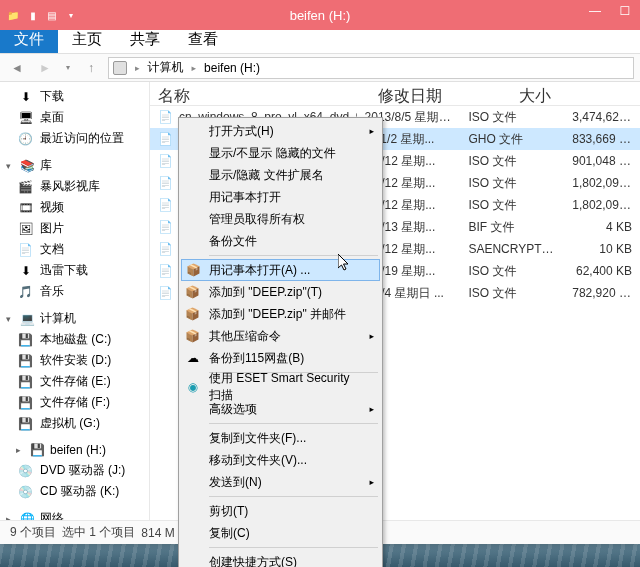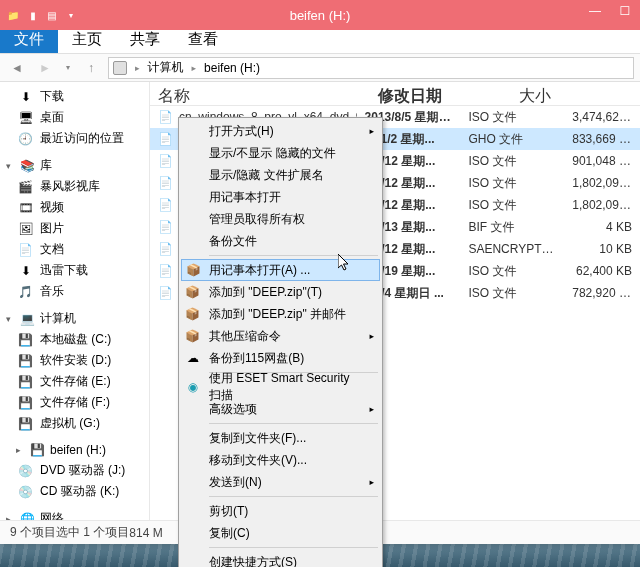--- a/index.html
+++ b/index.html
@@ -23,35 +23,35 @@
 .sidebar { width: 150px; border-right: 1px solid #e8e8e8; overflow-y: auto; padding: 4px 0; }
 .sb-item { display: flex; align-items: center; padding: 2px 4px 2px 18px; gap: 6px; cursor: pointer; white-space: nowrap; }
 .sb-group { display: flex; align-items: center; padding: 2px 4px 2px 6px; gap: 4px; font-size: 12px; margin-top: 6px; }
 .sb-group:first-child { margin-top: 0; }
 .sb-chev { width: 10px; font-size: 9px; color: #666; }
 .ico { width: 16px; height: 16px; display: inline-flex; align-items: center; justify-content: center; font-size: 12px; }
 .filelist { flex: 1; overflow: hidden; background: #fff; position: relative; }
 .headers { display: flex; height: 24px; border-bottom: 1px solid #e8e8e8; background: #fff; }
 .hcol { padding: 4px 8px; font-size: 16px; color: #333; border-right: 1px solid transparent; }
 .c-name { width: 220px; }
-.c-date { width: 110px; font-weight: bold; }
+.c-date { width: 110px; }
 .c-type { width: 110px; }
 .c-size { width: 80px; text-align: right; }
 .rows { }
 .row { display: flex; height: 22px; align-items: center; }
 .row.selected { background: #cde8ff; }
 .row .cell { padding: 0 8px; white-space: nowrap; overflow: hidden; text-overflow: ellipsis; font-size: 12px; color: #333; }
 .row .c-name { display: flex; align-items: center; gap: 6px; }
 .ctxmenu { position: absolute; left: 178px; top: 117px; width: 205px; background: #f0f0f0; border: 1px solid #a0a0a0; box-shadow: 2px 2px 4px rgba(0,0,0,0.25); z-index: 100; padding: 2px; }
 .ctx-item { display: flex; align-items: center; height: 22px; padding: 0 20px 0 28px; position: relative; cursor: default; }
 .ctx-item:hover, .ctx-item.hover { background: #cde8ff; border: 1px solid #7eb4ea; padding: 0 19px 0 27px; height: 22px; }
 .ctx-item .ctx-ico { position: absolute; left: 4px; width: 16px; height: 16px; display: flex; align-items: center; justify-content: center; font-size: 12px; }
 .ctx-item .ctx-arrow { position: absolute; right: 6px; font-size: 9px; }
 .ctx-sep { height: 1px; background: #d0d0d0; margin: 3px 2px 3px 28px; }
-.statusbar { height: 24px; background: #fafafa; border-top: 1px solid #e8e8e8; display: flex; align-items: center; padding: 0 10px; gap: 0; font-size: 12px; color: #444; }
+.statusbar { height: 24px; background: #fafafa; border-top: 1px solid #e8e8e8; display: flex; align-items: center; padding: 0 10px; gap: 6px; font-size: 12px; color: #444; }
 .cursor-arrow { position: absolute; left: 338px; top: 254px; z-index: 200; pointer-events: none; }
 .bg-water { position: absolute; left: 0; bottom: 0; width: 640px; height: 23px; background: linear-gradient(#6a8a9a, #3a5a6a); opacity: 0.85; }
 .bg-water::before { content:""; position:absolute; inset:0; background: repeating-linear-gradient(100deg, rgba(255,255,255,0.15) 0 4px, transparent 4px 12px); }
 .hdr-drive { width:14px; height:14px; background:#e0e0e0; border:1px solid #999; display:inline-block; vertical-align:middle; margin-right:4px; border-radius:2px; }
 </style>
 </head>
 <body>
 
 <div class="bg-water"></div>
 

